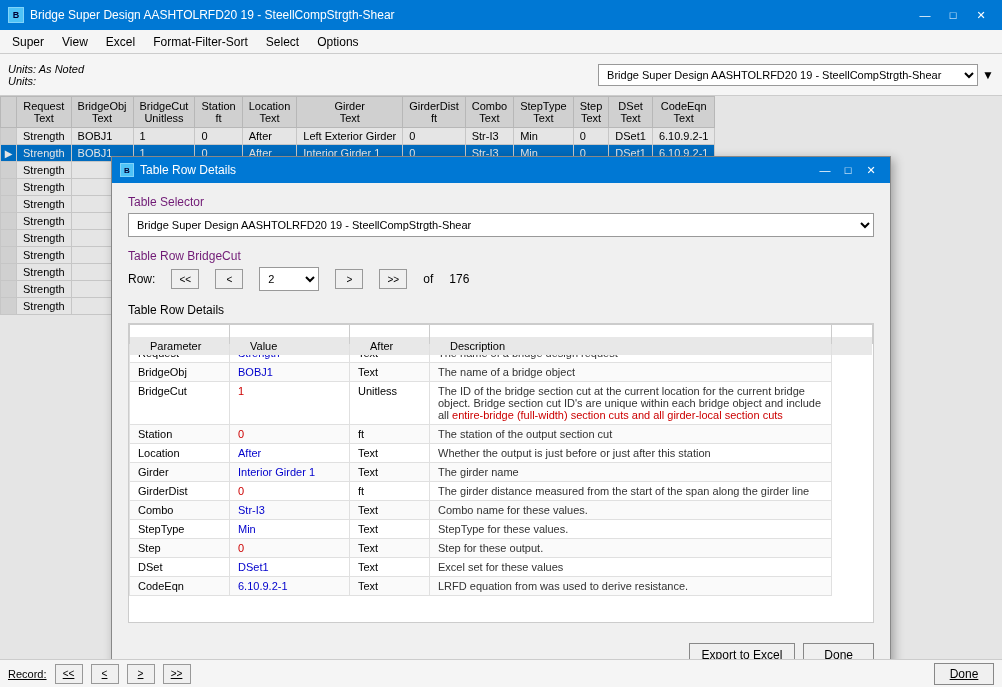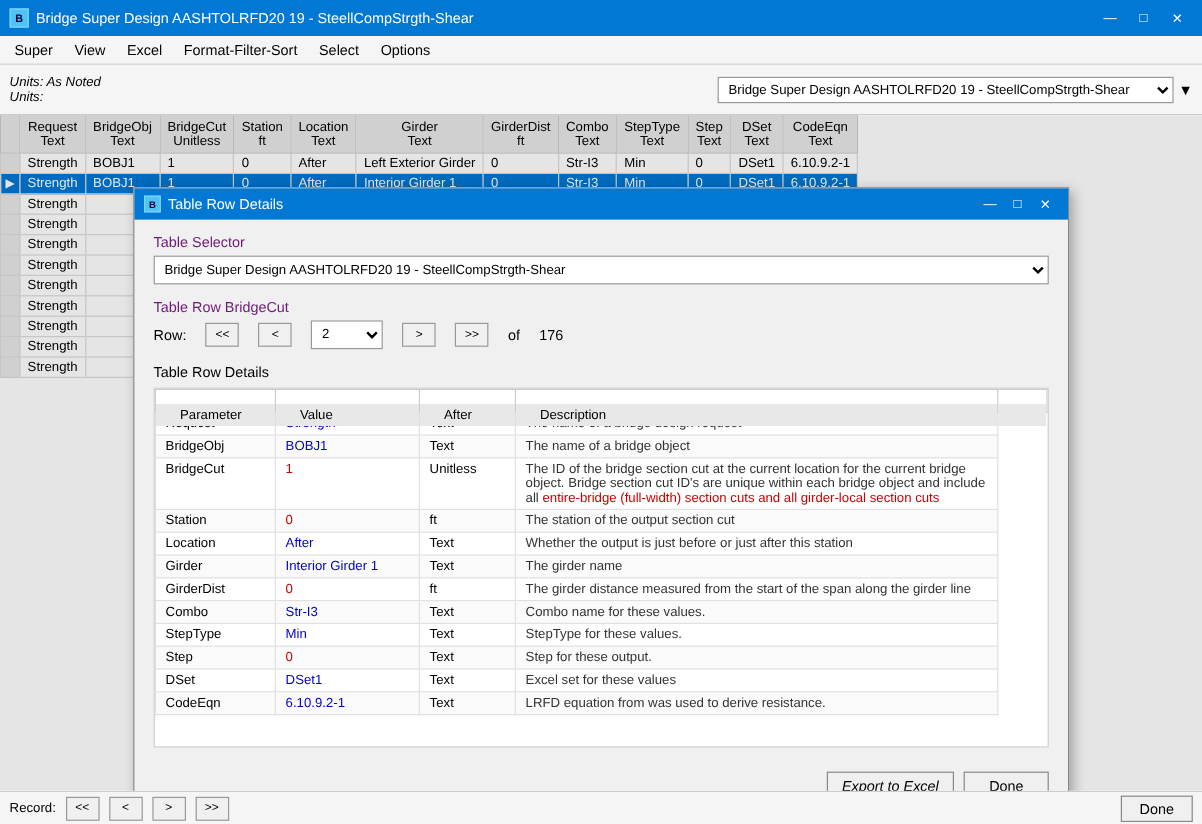--- a/index.html
+++ b/index.html
@@ -161,20 +161,21 @@
     
     .status-bar {
       background: #f5f5f5;
       height: 28px;
       border-top: 1px solid #ccc;
       display: flex;
       align-items: center;
       padding: 0 8px;
       gap: 8px;
       font-size: 11px;
+      text-decoration: underline;
     }
     .nav-btn {
       height: 20px;
       min-width: 28px;
       border: 1px solid #999;
       background: #f0f0f0;
       cursor: pointer;
       font-size: 10px;
       display: flex;
       align-items: center;
@@ -321,21 +322,20 @@
       padding: 8px 16px;
       gap: 8px;
     }
     .export-btn {
       height: 24px;
       padding: 0 12px;
       background: #f0f0f0;
       border: 1px solid #888;
       cursor: pointer;
       font-size: 12px;
-      font-style: italic;
     }
     .done-btn {
       height: 24px;
       padding: 0 20px;
       background: #f0f0f0;
       border: 1px solid #888;
       cursor: pointer;
       font-size: 12px;
     }
   </style>

